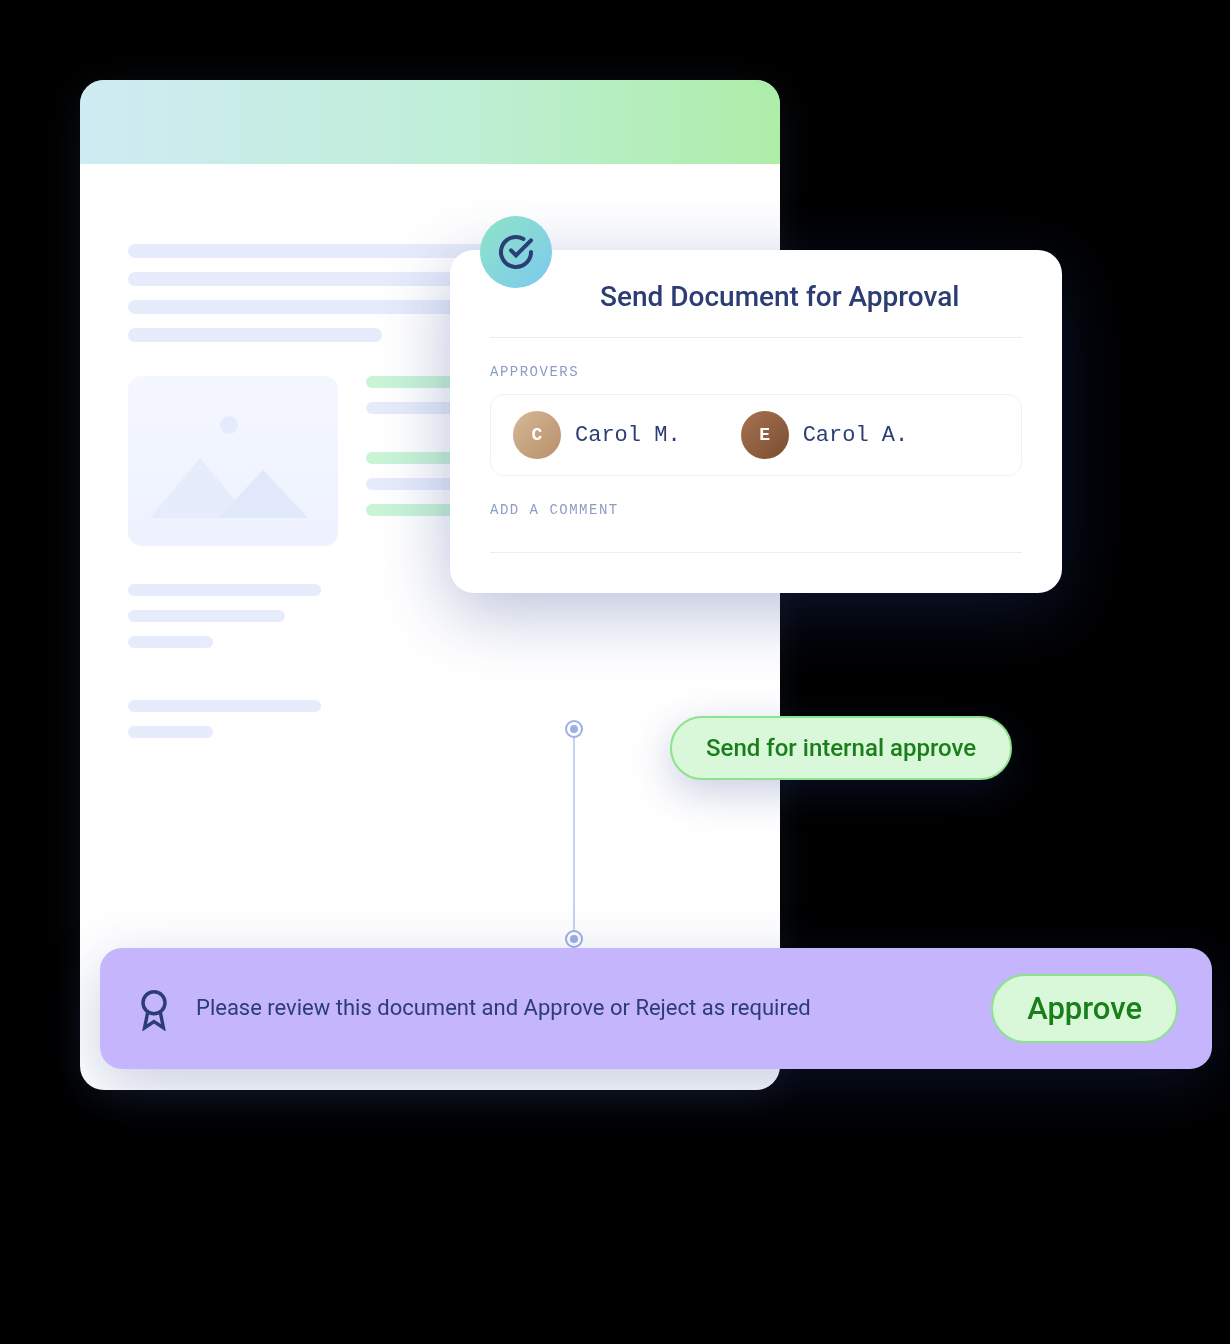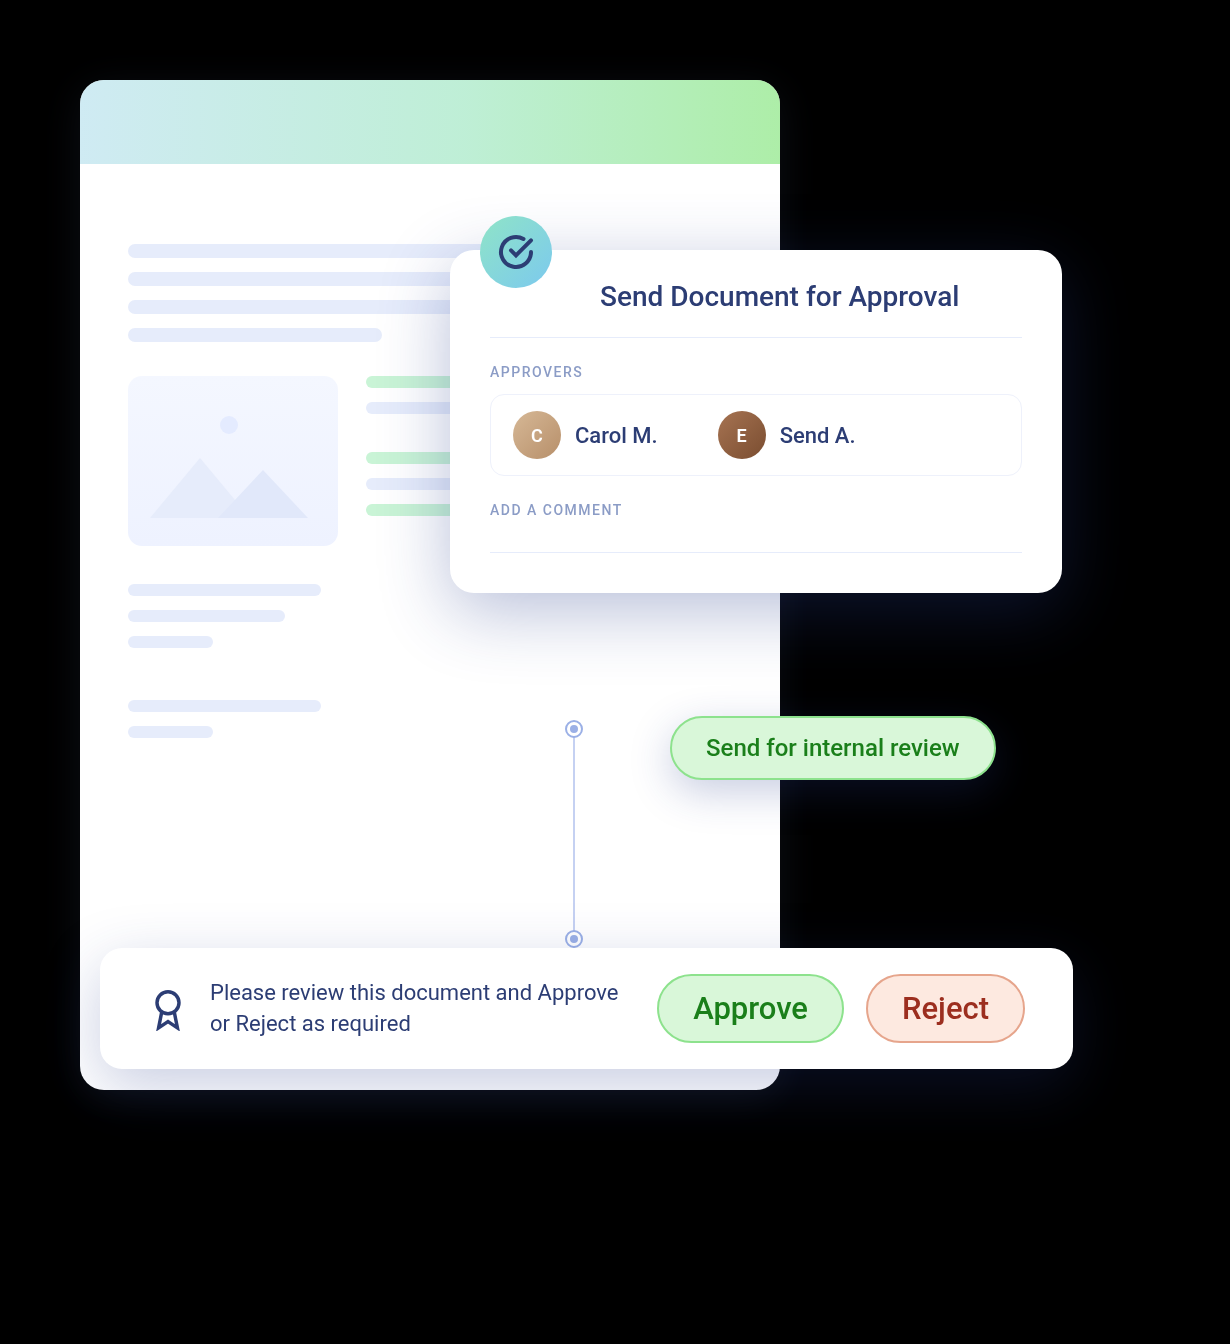--- a/index.html
+++ b/index.html
@@ -74,21 +74,21 @@
     display:flex; align-items:center; justify-content:center;
   }
   .modal-badge svg { width: 40px; height: 40px; }
   .modal-title {
     padding: 30px 0 24px 110px;
     font-size: 28px;
     color: #2c3d74;
     border-bottom: 1px solid #e6ecfb;
     font-weight: 500;
   }
-  .modal-section { padding-top: 26px; }
+  .modal-section { padding-top: 26px; font-family: Liberation Mono, monospace; }
   .modal-label {
     font-size: 14px;
     letter-spacing: 1.5px;
     color: #8b9cc6;
     font-weight: 500;
     margin-bottom: 14px;
   }
   .approvers-box {
     border: 1px solid #eef1fb;
     border-radius: 14px;
@@ -151,25 +151,25 @@
   }
   .node .inner { position:absolute; inset:3px; background:#9bb0e6; border-radius:50%; }
   .node.n1 { top: 640px; }
   .node.n2 { top: 850px; }
 
   
   .review-bar {
     position:absolute;
     left: 20px;
     top: 868px;
-    width: 973px;
-    background:#ffffff;
+    width: 1112px;
+    background:#c4b5fd;
     border-radius: 22px;
     box-shadow: 0 18px 60px rgba(40,60,140,0.25);
-    padding: 26px 48px;
+    padding: 26px 34px;
     display:flex;
     align-items:center;
     gap: 22px;
   }
   .ribbon-icon { width:40px; height:44px; flex:0 0 auto; }
   .review-text {
     flex:1;
     font-size: 22px;
     line-height:1.4;
     color:#2c3d74;
@@ -233,45 +233,44 @@
 
     <div class="modal-section">
       <div class="modal-label">APPROVERS</div>
       <div class="approvers-box">
         <div class="approver">
           <div class="avatar av1">C</div>
           <div class="approver-name">Carol M.</div>
         </div>
         <div class="approver">
           <div class="avatar av2">E</div>
-          <div class="approver-name">Send A.</div>
+          <div class="approver-name">Carol A.</div>
         </div>
       </div>
     </div>
 
     <div class="modal-section">
       <div class="modal-label">ADD A COMMENT</div>
     </div>
 
     <div class="modal-hr"></div>
   </div>
 
-  <div class="send-btn">Send for internal review</div>
+  <div class="send-btn">Send for internal approve</div>
 
   <div class="connector"></div>
   <div class="node n1">
       <div class="inner"></div>
     </div>
   <div class="node n2">
       <div class="inner"></div>
     </div>
 
   <div class="review-bar">
     <svg class="ribbon-icon" viewBox="0 0 24 28" fill="none" stroke="#2c3d74" stroke-width="2.2">
       <circle cx="12" cy="10" r="7"></circle>
       <path d="M8 16l-2 10 6-4 6 4-2-10"></path>
     </svg>
     <div class="review-text">Please review this document and Approve or Reject as required</div>
     <div class="pill-btn pill-approve">Approve</div>
-    <div class="pill-btn pill-reject">Reject</div>
   </div>
 
 </div>
 
 </body></html>

